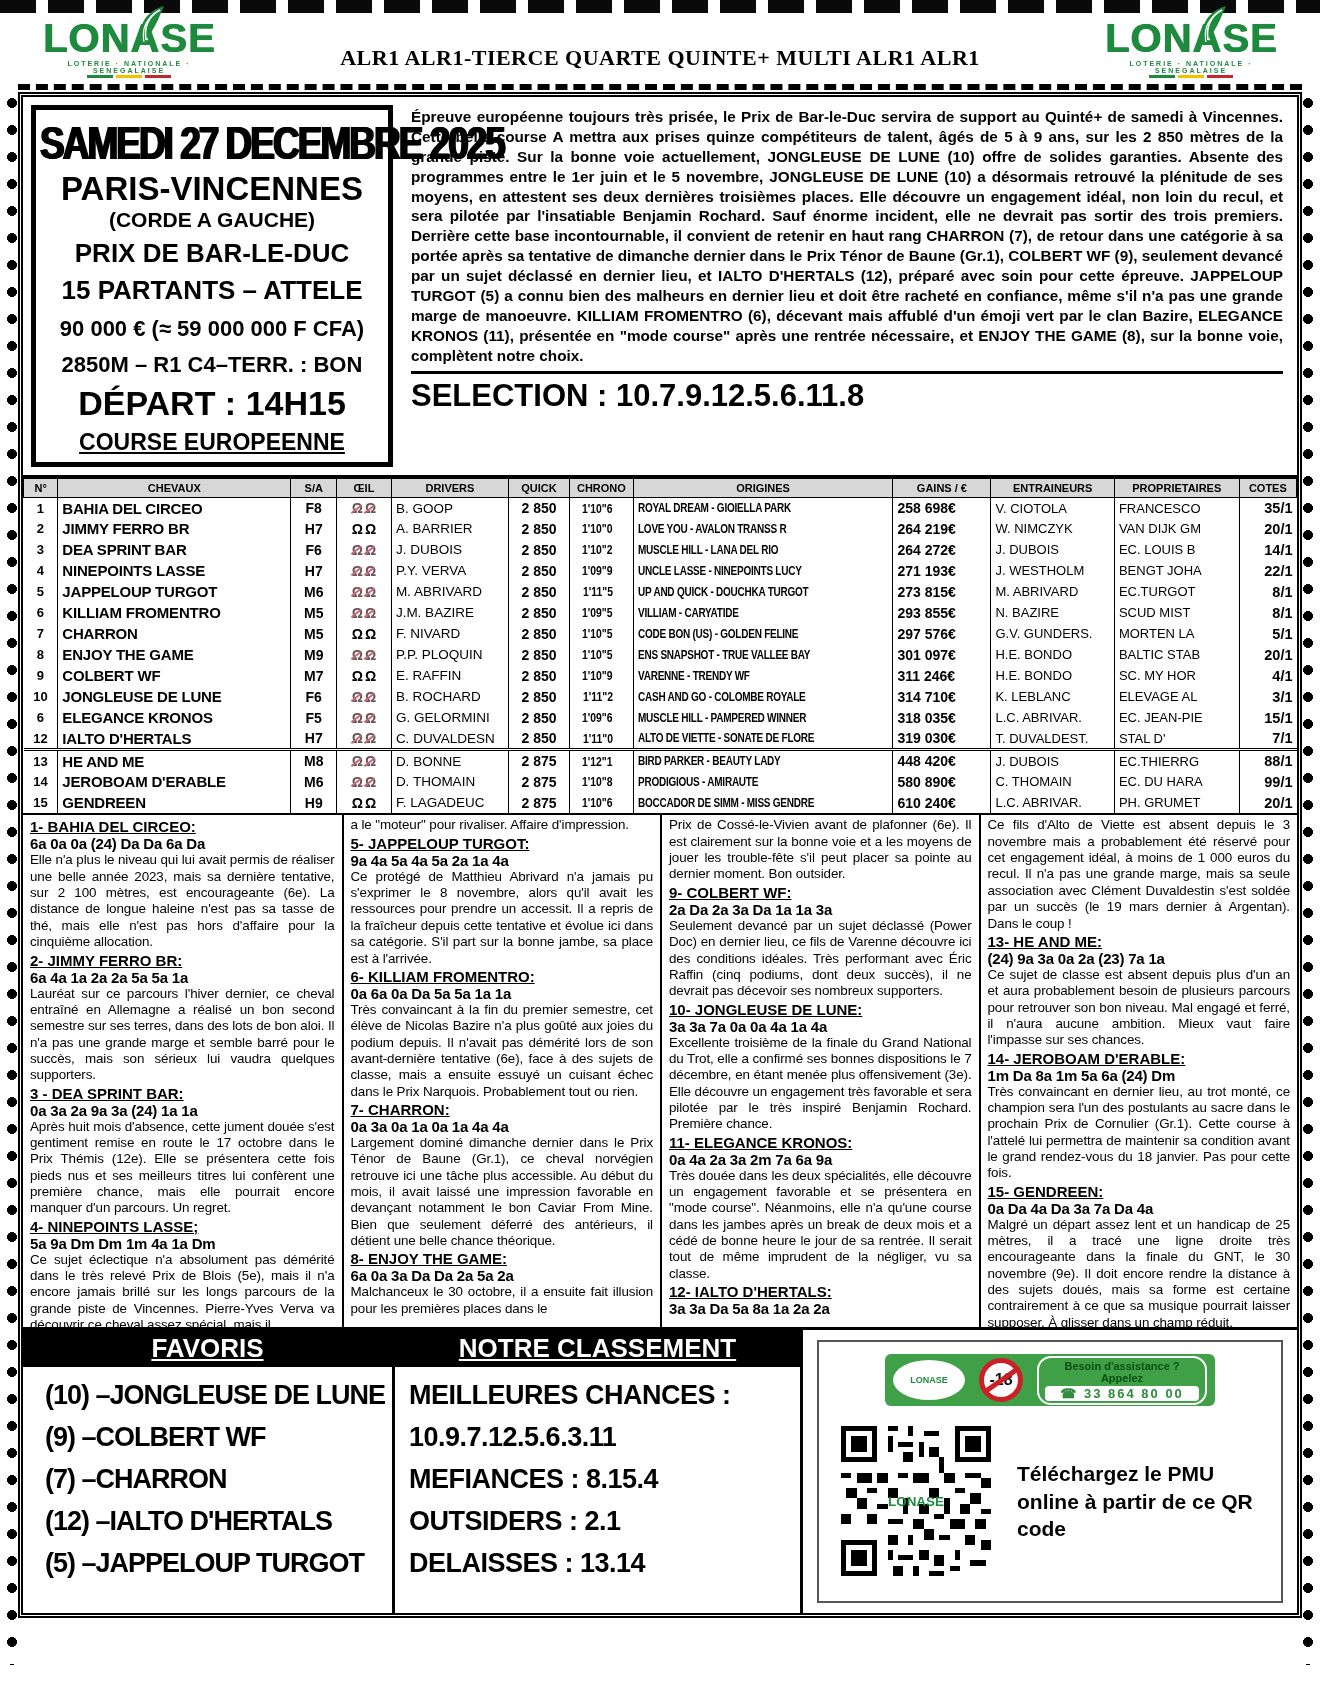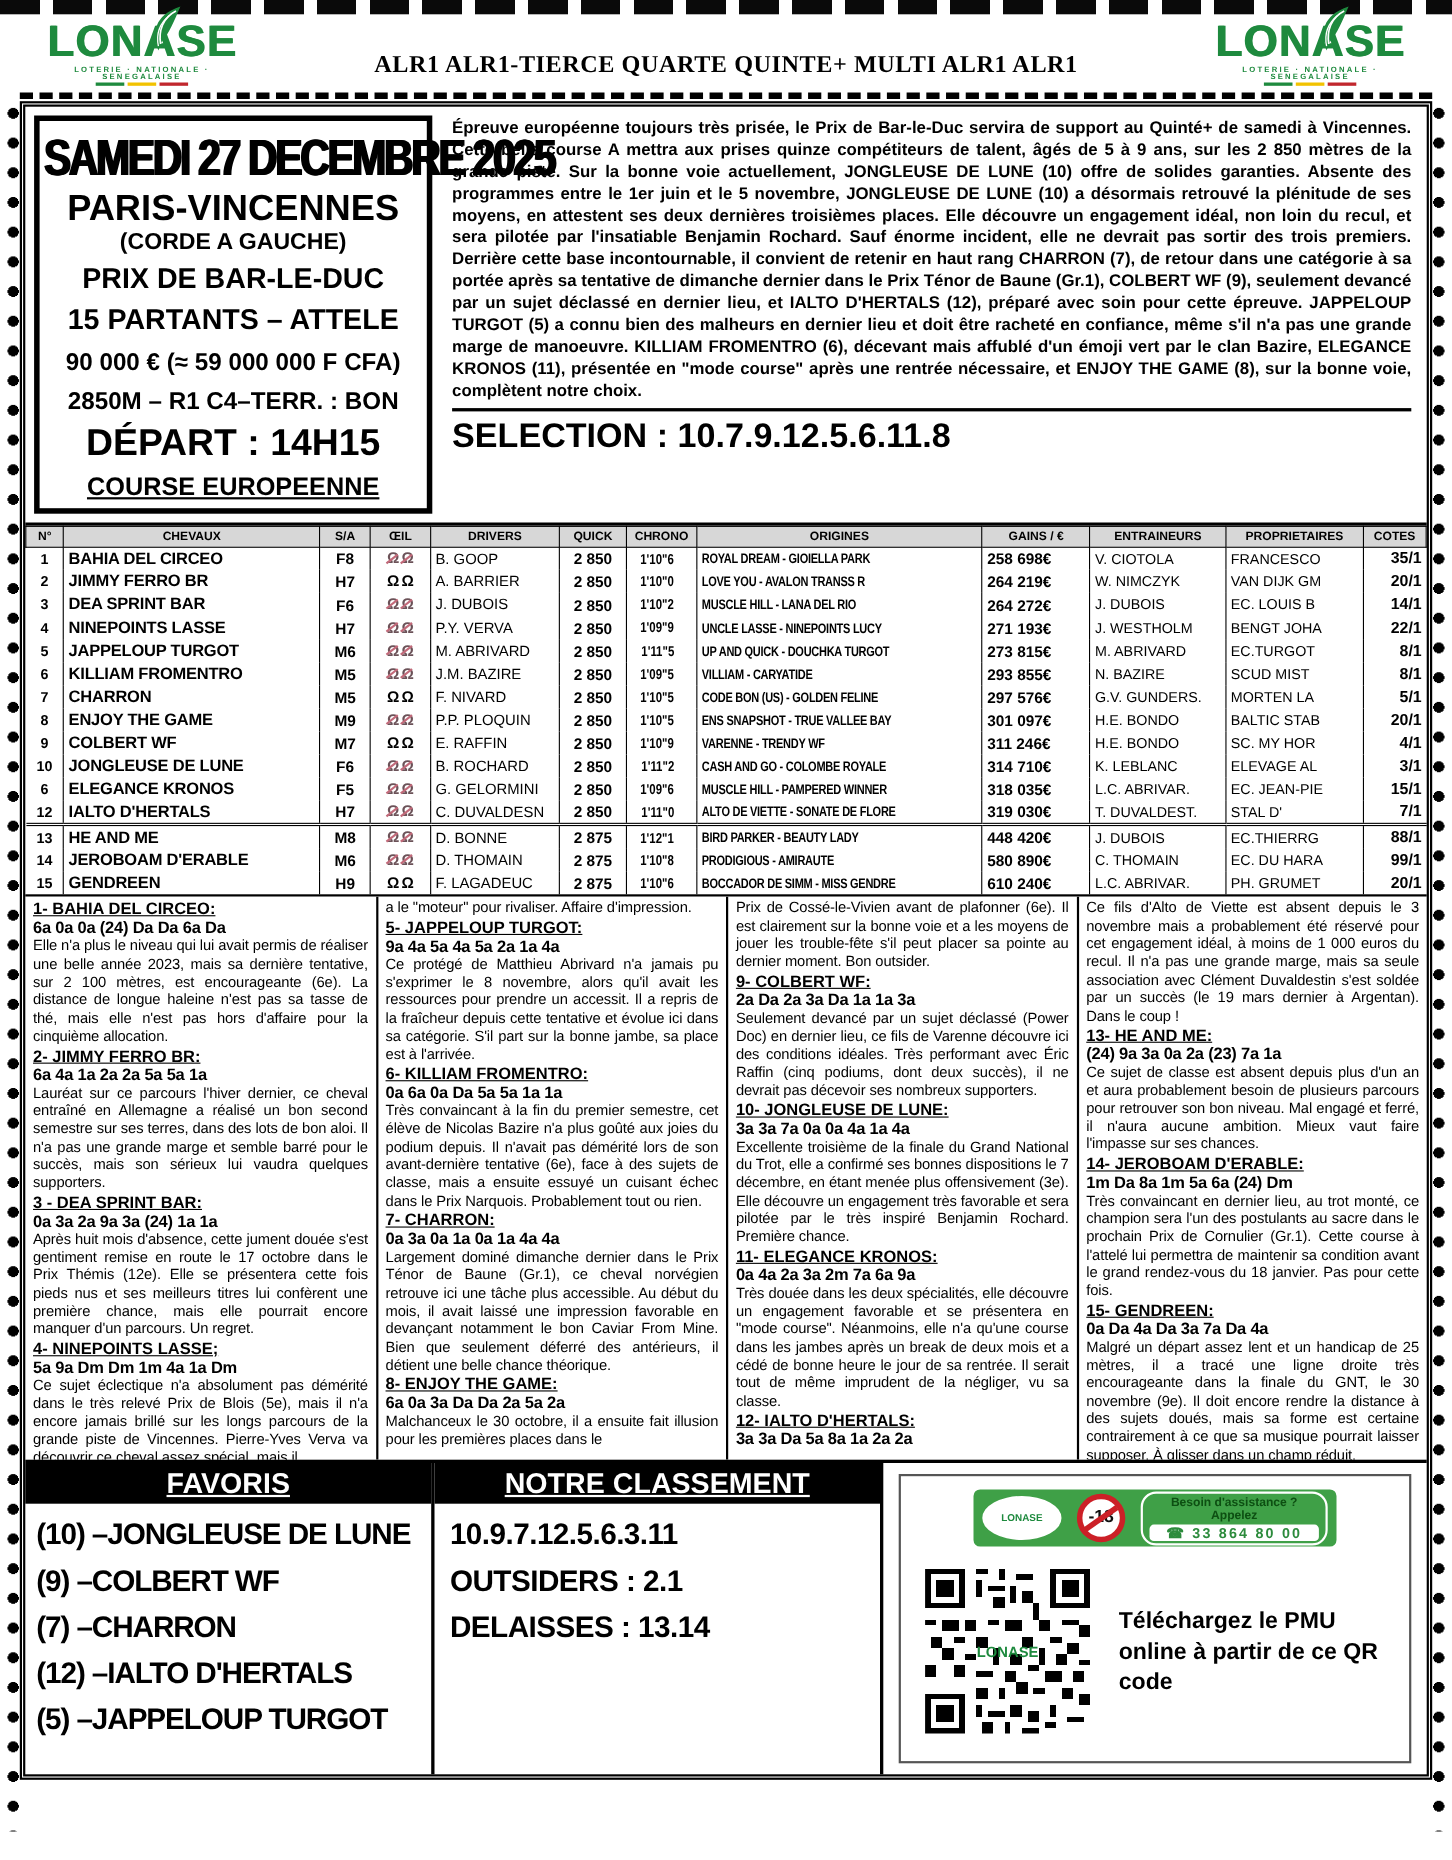--- a/index.html
+++ b/index.html
@@ -83,21 +83,21 @@
   .c-text { font-size:13.4px; line-height:1.22; text-align:justify; letter-spacing:-0.1px; }
   .c-title:empty, .c-musique:empty, .c-text:empty { display:none; }
 
   
   .bottom-row { display:flex; border-top:3px solid #000; min-height:286px; }
   .fav-box { flex:0 0 372px; border-right:3px solid #000; }
   .class-box { flex:0 0 408px; border-right:3px solid #000; }
   .box-header { background:#000; color:#fff; text-align:center; font-size:26px; font-weight:bold;
     text-decoration:underline; padding:3px 0; }
   .fav-list { list-style:none; padding:8px 6px 0 10px; }
-  .fav-list li { font-size:27px; font-weight:bold; line-height:1.55; letter-spacing:-1px; white-space:nowrap; }
+  .fav-list li { font-size:27px; font-weight:bold; line-height:1.55; letter-spacing:-1px; white-space:nowrap;margin-left:12px; }
   .class-lines { padding:8px 6px 0 14px; }
   .class-lines div { font-size:27px; font-weight:bold; line-height:1.55; letter-spacing:-0.5px; white-space:nowrap; }
 
   .promo-box { flex:1; position:relative; padding:10px 14px; }
   .promo-inner { border:2px solid #555; height:100%; padding:10px 12px; }
   .assist-banner { width:330px; height:52px; margin:2px auto 14px; background:#3fa047; border-radius:6px;
     display:flex; align-items:center; justify-content:space-between; padding:4px 8px; }
   .assist-oval { width:72px; height:40px; border:2px solid #fff; border-radius:50%; background:#fff;
     display:flex; align-items:center; justify-content:center; }
   .assist-oval span { color:#1e8a3e; font-size:9px; font-weight:bold; }
@@ -525,21 +525,23 @@
             <li>(10) –JONGLEUSE DE LUNE</li>
             <li>(9) –COLBERT WF</li>
             <li>(7) –CHARRON</li>
             <li>(12) –IALTO D'HERTALS</li>
             <li>(5) –JAPPELOUP TURGOT</li>
           </ul>
       </div>
       <div class="class-box">
         <div class="box-header">NOTRE CLASSEMENT</div>
         <div class="class-lines">
+            <div>MEILLEURES CHANCES :</div>
             <div>10.9.7.12.5.6.3.11</div>
+            <div>MEFIANCES : 8.15.4</div>
             <div>OUTSIDERS : 2.1</div>
             <div>DELAISSES : 13.14</div>
           </div>
       </div>
       <div class="promo-box">
         <div class="promo-inner">
           <div class="assist-banner">
             <div class="assist-oval">
               <span>LONASE</span>
             </div>

